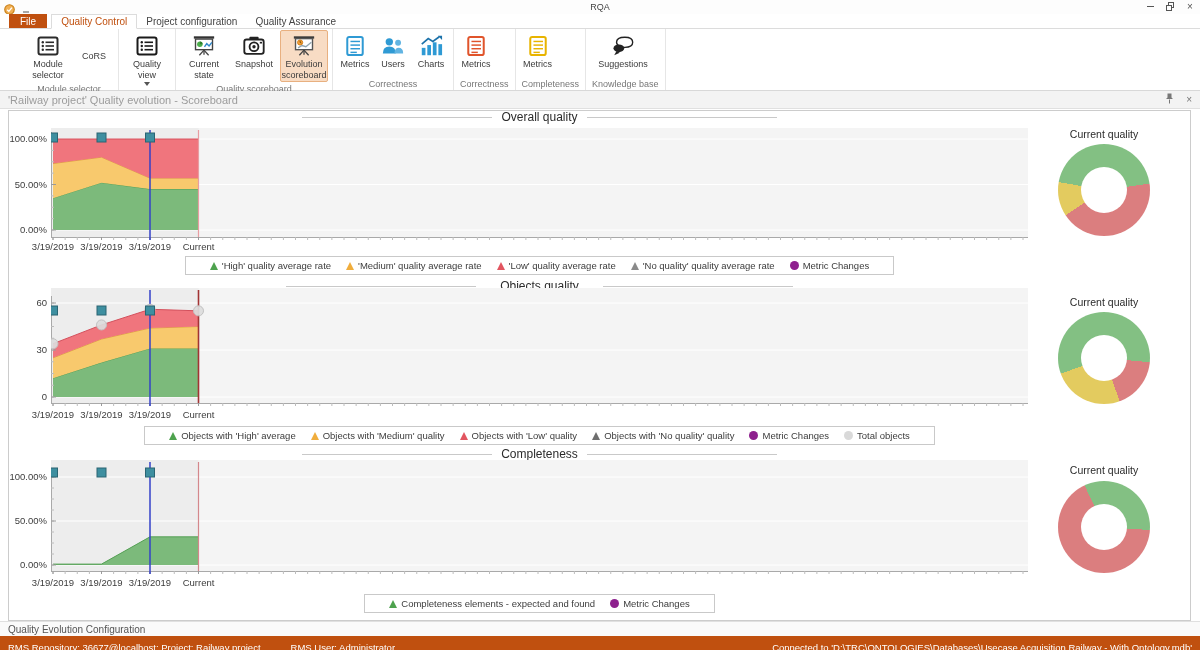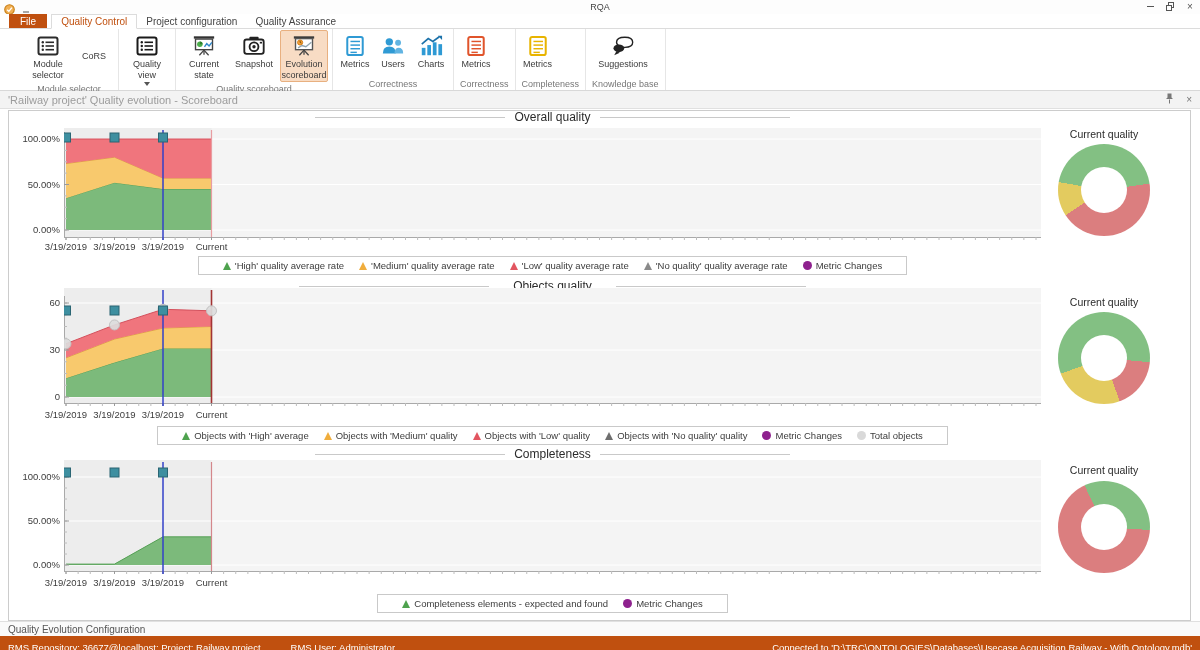--- a/index.html
+++ b/index.html
@@ -46,21 +46,21 @@
               border-top:4px solid #555;margin-top:2px}
 
   
   .panel-header{position:absolute;top:91px;left:0;right:0;height:18px;background:#f3f3f3;border-bottom:1px solid #e0e0e0;
                 display:flex;align-items:center;font-size:11px;color:#9c9c9c;padding:0 8px;box-sizing:border-box;gap:12px}
   .panel-title{flex:1;white-space:nowrap}
 
   
   .content-panel{position:absolute;top:110px;left:8px;width:1183px;height:511px;background:#fff;
                  border:1px solid #ccc;box-sizing:border-box}
-  #charts-layer{position:absolute;left:16px;top:0;width:1032px;height:650px}
+  #charts-layer{position:absolute;left:3px;top:0;width:1032px;height:650px}
   .sec-title{position:absolute;left:48px;width:977px;display:flex;align-items:center;justify-content:center;
              gap:9px;font-size:12px;color:#2b2b2b}
   .rule{width:190px;height:1px;background:#c9c9c9}
   .ylab{position:absolute;left:0;width:44px;text-align:right;font-size:9.5px;color:#3c3c3c}
   .xlab{position:absolute;width:70px;text-align:center;font-size:9.5px;color:#3c3c3c}
   .legend-row{position:absolute;left:48px;width:977px;display:flex;justify-content:center}
   .legend-box{display:inline-flex;gap:15px;border:1px solid #c9c9c9;background:#fff;padding:3px 24px;align-items:center}
   .legend-item{display:inline-flex;align-items:center;gap:4px;font-size:9.5px;color:#3c3c3c;white-space:nowrap}
   .tri{width:0;height:0;border-left:4.5px solid transparent;border-right:4.5px solid transparent;border-bottom:8px solid #888}
   .dot{width:9px;height:9px;border-radius:50%;background:#888}

